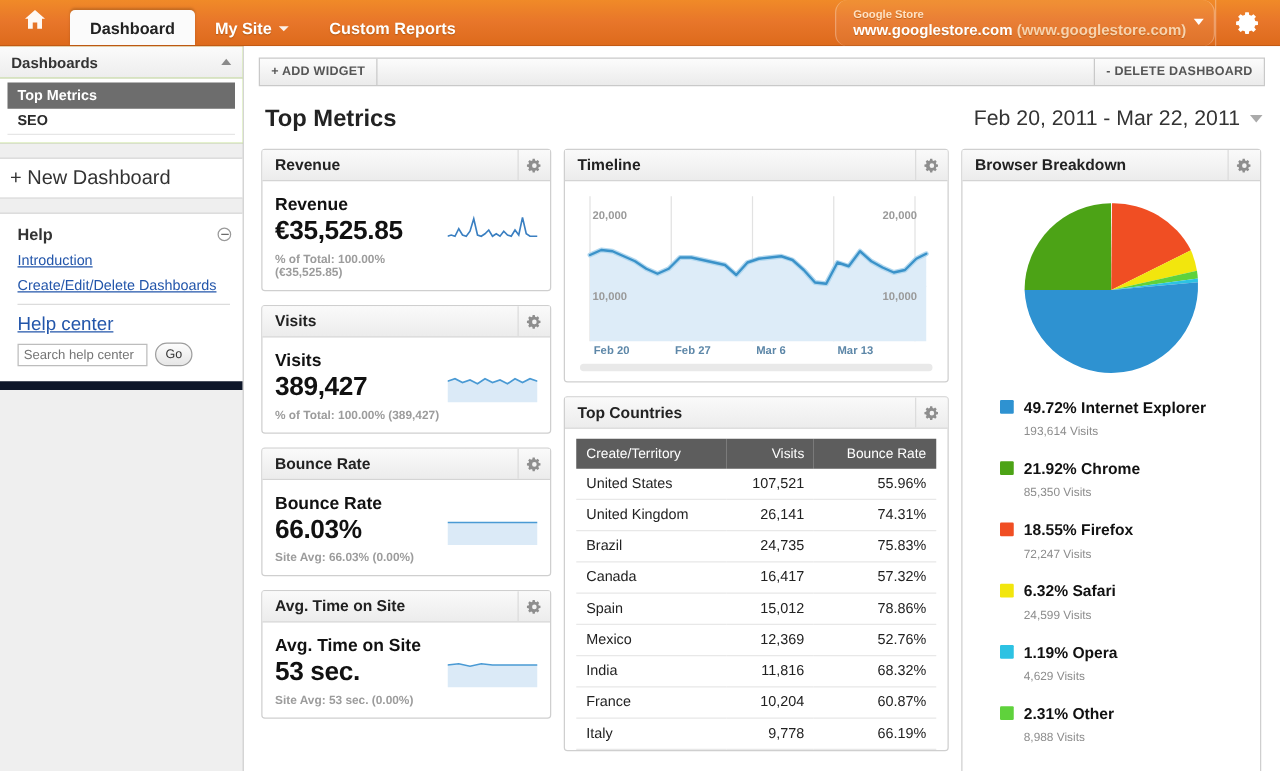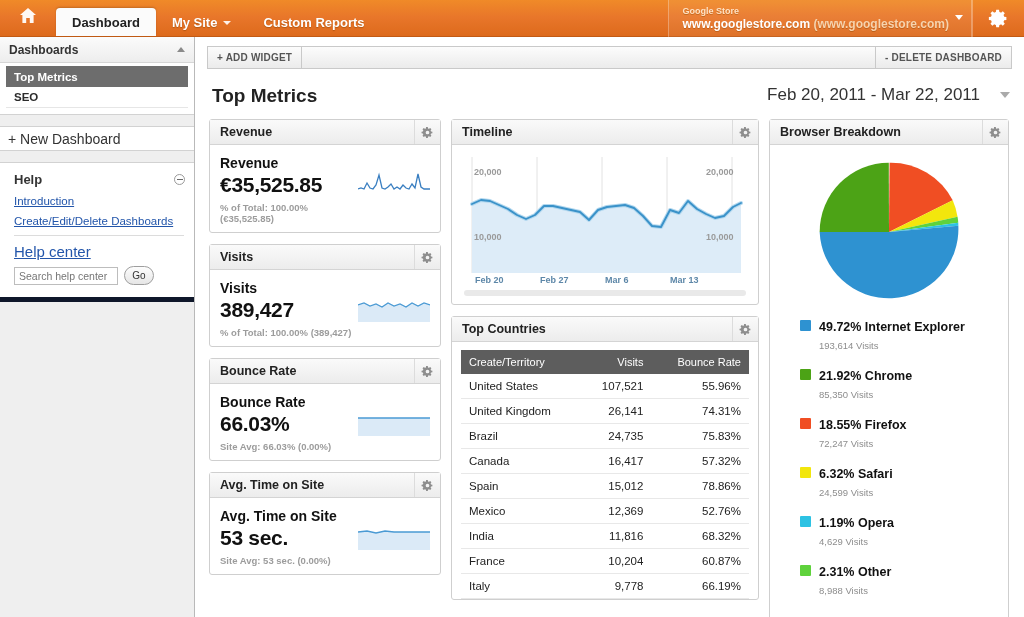--- a/index.html
+++ b/index.html
@@ -40,20 +40,21 @@
     border-right: 4px solid transparent; border-top: 4px solid #fff;
     opacity: .9;
   }
   .acct {
     position: absolute; right: 52px; top: 0; height: 37px;
     padding: 0 22px 0 14px; display: flex; flex-direction: column;
     justify-content: center; align-items: flex-start;
     border-left: 1px solid rgba(255,255,255,.28);
     border-right: 1px solid rgba(255,255,255,.28);
     background: rgba(255,255,255,.06);
+    border-radius: 10px;
   }
   .acct-top { font-size: 9px; color: #ffe2c4; line-height: 11px; font-weight: bold;
               text-shadow: 0 1px 0 rgba(140,70,0,.4); }
   .acct-bottom { font-size: 12px; color: #fff; line-height: 14px; white-space: nowrap;
                  text-shadow: 0 1px 0 rgba(140,70,0,.4); }
   .acct-bottom b { font-weight: bold; }
   .acct-bottom span.dim { color: #f7d3ae; font-weight: bold; text-align: center; }
   .acct .caret2 {
     position: absolute; right: 8px; top: 15px;
     width: 0; height: 0; border-left: 4px solid transparent;
@@ -84,24 +85,24 @@
   .dash-list { background: #fff; padding: 3px 6px 6px 6px; }
   .dash-item {
     height: 21px; display: flex; align-items: center; padding: 0 8px;
     font-size: 11.5px; font-weight: bold; color: #2b2b2b;
     border-bottom: 1px solid #e6e6e6;
   }
   .dash-item.selected { background: #6d6d6d; color: #fff; border-bottom: none; }
   .spacer-gray { height: 11px; background: #efefef; }
   .newdash {
     background: #fff; border-top: 1px solid #d2d2d2; border-bottom: 1px solid #d2d2d2;
-    height: 25px; display: flex; align-items: center; padding: 0 8px;
-    font-size: 14px; color: #333;
-  }
-  .help-box { background: #fff; border-top: 1px solid #d2d2d2; border-bottom: 5px solid #0f172a; padding-bottom: 12px; }
+    height: 33px; display: flex; align-items: center; padding: 0 8px;
+    font-size: 16px; color: #333;
+  }
+  .help-box { background: #fff; border-top: 1px solid #d2d2d2; border-bottom: 7px solid #0f172a; padding-bottom: 12px; }
   .help-hd {
     display: flex; align-items: center; justify-content: space-between;
     padding: 9px 9px 5px 14px; font-size: 13px; font-weight: bold; color: #333;
   }
   .minus-box {
     width: 11px; height: 11px; border: 1px solid #9a9a9a; border-radius: 50%;
     display: flex; align-items: center; justify-content: center;
   }
   .minus-box i { display:block; width:6px; height:1px; background:#6a6a6a; }
   .help-links { padding: 2px 10px 0 14px; }
@@ -139,21 +140,21 @@
     white-space: nowrap;
   }
   .tb-btn.left { border-right: 1px solid #c9c9c9; }
   .tb-btn.right { border-left: 1px solid #c9c9c9; margin-left: auto; }
   .title-row {
     display: flex; align-items: flex-end; justify-content: space-between;
     padding: 16px 14px 0 17px;
   }
   .page-title { font-size: 19px; font-weight: bold; color: #222; }
   .daterange {
-    display: flex; align-items: center; gap: 20px;
+    display: flex; align-items: center; gap: 8px;
     font-size: 17px; color: #333; padding-bottom: 2px;
   }
   .dr-caret { width:0;height:0;border-left:5px solid transparent;border-right:5px solid transparent;border-top:6px solid #aaa; }
 
   .grid { display: flex; gap: 10px; padding: 12px 12px 0 14px; }
   .col-a { width: 232px; }
   .col-b { width: 308px; }
   .col-c { width: 240px; }
 
   

